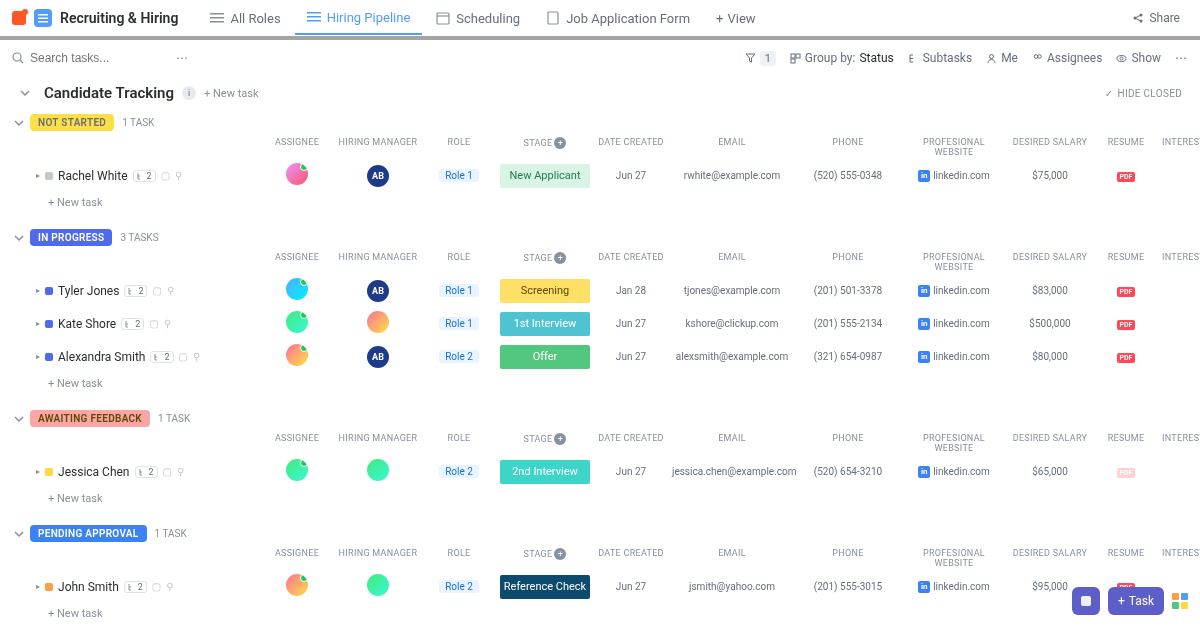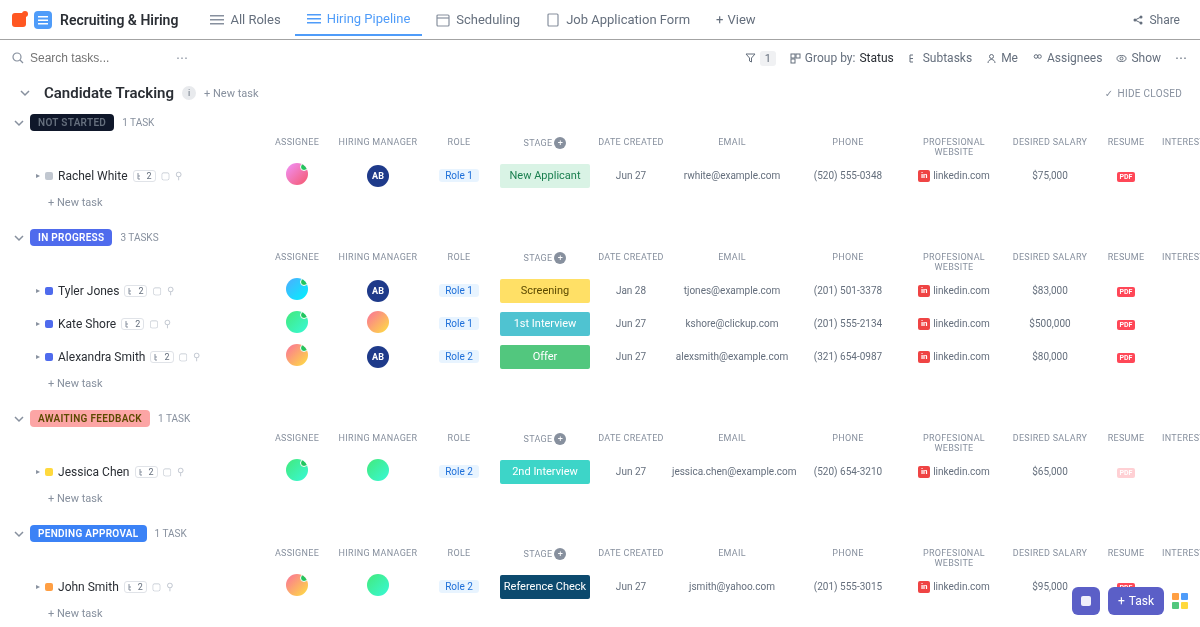--- a/index.html
+++ b/index.html
@@ -1,17 +1,17 @@
 <!DOCTYPE html>
 <html><head>
 <meta charset="utf-8">
 <style>
 * { margin: 0; padding: 0; box-sizing: border-box; }
 body { font-family: -apple-system, BlinkMacSystemFont, "Segoe UI", Roboto, sans-serif; font-size: 12px; color: #2a2e34; background: #fff; overflow-x: hidden; }
-.topbar { display: flex; align-items: center; padding: 6px 12px; border-bottom: 1px solid #a3a3a3; height: 40px; }
+.topbar { display: flex; align-items: center; padding: 6px 12px; border-bottom: 4px solid #a3a3a3; height: 40px; }
 .brand-badge { width: 14px; height: 14px; background: #ff5722; border-radius: 3px; margin-right: 8px; position: relative; }
 .brand-badge::after { content: ''; position: absolute; top: -2px; right: -2px; width: 6px; height: 6px; background: #ff5722; border-radius: 50%; }
 .list-icon { width: 18px; height: 18px; background: #4f9cf9; border-radius: 4px; display: flex; align-items: center; justify-content: center; margin-right: 8px; }
 .list-icon svg { width: 10px; height: 10px; fill: #fff; }
 .project-title { font-size: 14px; font-weight: 600; margin-right: 20px; }
 .tabs { display: flex; gap: 2px; }
 .tab { display: flex; align-items: center; padding: 8px 12px; font-size: 13px; color: #656f7d; cursor: pointer; gap: 6px; }
 .tab.active { color: #4f9cf9; border-bottom: 2px solid #4f9cf9; }
 .tab-icon { width: 14px; height: 14px; }
 .add-view { color: #656f7d; padding: 8px 12px; display: flex; align-items: center; gap: 4px; font-size: 13px; }
@@ -30,21 +30,21 @@
 .section-title-row { display: flex; align-items: center; gap: 8px; padding: 8px 6px; }
 .section-title { font-size: 15px; font-weight: 600; }
 .info-icon { width: 14px; height: 14px; border-radius: 50%; background: #e8eaed; display: inline-flex; align-items: center; justify-content: center; font-size: 9px; color: #656f7d; }
 .new-task-top { color: #87909e; font-size: 11px; }
 .hide-closed { margin-left: auto; font-size: 10px; color: #87909e; letter-spacing: 0.3px; display: flex; align-items: center; gap: 4px; }
 
 .group { margin-bottom: 12px; }
 .group-header { display: flex; align-items: center; padding: 4px 0; }
 .collapse-icon { width: 14px; height: 14px; color: #87909e; margin-right: 4px; cursor: pointer; }
 .status-chip { padding: 3px 8px; border-radius: 4px; font-size: 10px; font-weight: 600; letter-spacing: 0.3px; }
-.chip-notstarted { background: #0f172a; color: #656f7d; }
+.chip-notstarted { background: #fde047; color: #656f7d; }
 .chip-inprogress { background: #4f6bed; color: #fff; }
 .chip-awaiting { background: #fca5a5; color: #5c4a00; }
 .chip-pending { background: #3b82f6; color: #fff; }
 .task-count { font-size: 10px; color: #87909e; margin-left: 8px; }
 
 .columns-header { display: grid; grid-template-columns: 220px 70px 80px 70px 90px 70px 120px 100px 100px 80px 60px 1fr 20px; gap: 6px; padding: 2px 8px 2px 24px; font-size: 9px; color: #87909e; letter-spacing: 0.3px; }
 .columns-header > div { text-align: center; }
 .columns-header > div:first-child { text-align: left; }
 .plus-circle { width: 12px; height: 12px; border-radius: 50%; background: #87909e; color: #fff; display: inline-flex; align-items: center; justify-content: center; font-size: 9px; margin-left: 2px; }
 
@@ -74,21 +74,21 @@
 .stage-cell { height: 24px; display: flex; align-items: center; justify-content: center; font-size: 11px; color: #fff; border-radius: 2px; }
 .stage-new { background: #d9f3e5; color: #1a7f4f; }
 .stage-screening { background: #ffe066; color: #5c4a00; }
 .stage-1st { background: #4fc3d1; }
 .stage-offer { background: #52c77e; }
 .stage-2nd { background: #3dd5c8; }
 .stage-ref { background: #0c4a6e; }
 
 .date-cell, .email-cell, .phone-cell, .salary-cell { text-align: center; color: #656f7d; font-size: 10px; }
 .linkedin-cell { display: flex; align-items: center; justify-content: center; gap: 3px; font-size: 10px; color: #656f7d; }
-.li-icon { width: 12px; height: 12px; background: #ef4444; color: #fff; border-radius: 2px; display: inline-flex; align-items: center; justify-content: center; font-size: 8px; font-weight: bold; }
+.li-icon { width: 12px; height: 12px; background: #3b82f6; color: #fff; border-radius: 2px; display: inline-flex; align-items: center; justify-content: center; font-size: 8px; font-weight: bold; }
 .resume-cell { text-align: center; }
 .pdf-badge { background: #ff4757; color: #fff; font-size: 7px; padding: 1px 3px; border-radius: 2px; font-weight: 600; }
 .pdf-badge.faded { opacity: 0.25; }
 .interest-cell { font-size: 10px; color: #656f7d; overflow: hidden; text-overflow: ellipsis; display: -webkit-box; -webkit-line-clamp: 2; -webkit-box-orient: vertical; line-height: 1.2; }
 
 .new-task-row { padding: 4px 8px 4px 36px; font-size: 11px; color: #87909e; }
 
 .floating-actions { position: fixed; bottom: 12px; right: 12px; display: flex; gap: 8px; align-items: center; }
 .float-btn { background: #5b5fc7; color: #fff; border-radius: 6px; height: 28px; display: flex; align-items: center; justify-content: center; padding: 0 10px; font-size: 12px; gap: 4px; }
 .float-btn.icon-only { width: 28px; padding: 0; }

